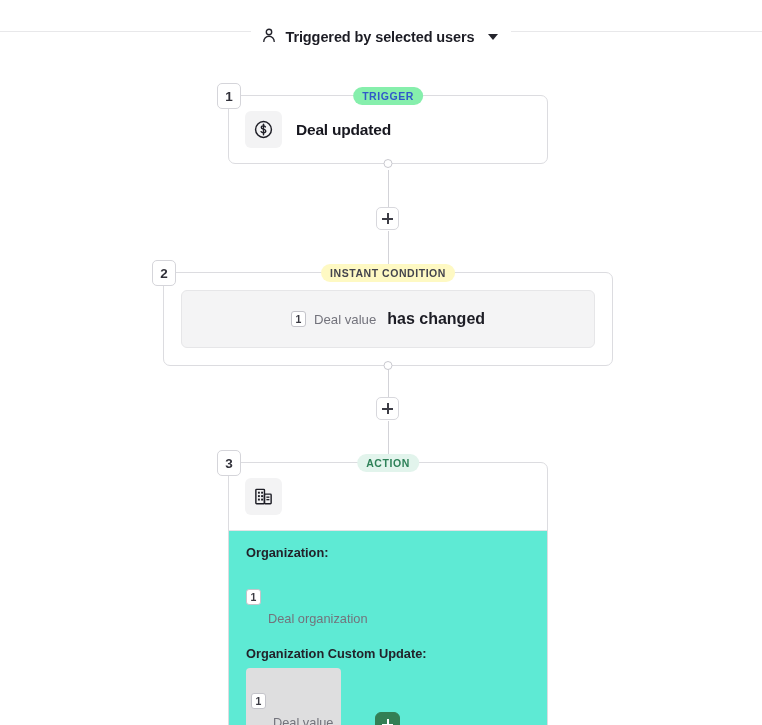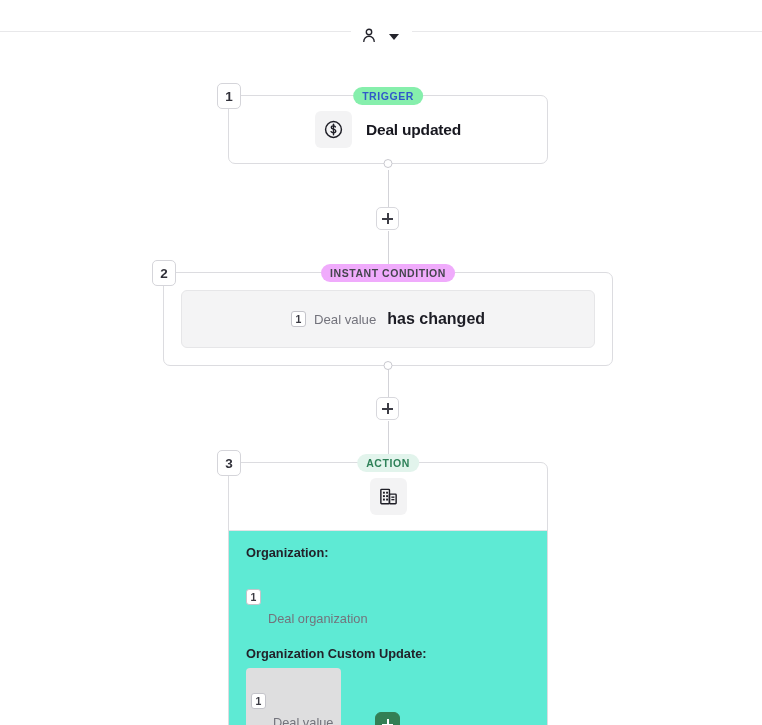--- a/index.html
+++ b/index.html
@@ -107,21 +107,21 @@
     border-radius: 9px;
     display: flex;
     align-items: center;
     font-size: 10.5px;
     font-weight: 700;
     letter-spacing: 0.55px;
     white-space: nowrap;
     z-index: 3;
   }
   .cat-trigger   { background: #86efac; color: #3059c9; }
-  .cat-condition { background: #f0abfc; color: #44444d; }
+  .cat-condition { background: #fef9c3; color: #44444d; }
   .cat-action    { background: #e2f4ec; color: #2e8158; }
 
   
   .node-dot {
     position: absolute;
     bottom: -5px;
     left: 50%;
     transform: translateX(-50%);
     width: 9px; height: 9px;
     border-radius: 50%;
@@ -129,21 +129,20 @@
     border: 1px solid #c9c9cf;
     z-index: 3;
   }
 
   
   .card-head {
     display: flex;
     align-items: center;
     gap: 14px;
     padding: 15px 16px;
-    justify-content: center;
   }
   .icon-tile {
     width: 37px; height: 37px;
     border-radius: 6px;
     background: #f3f3f4;
     display: flex;
     align-items: center;
     justify-content: center;
     flex: none;
   }
@@ -275,20 +274,21 @@
   <div class="top-rule"></div>
 
   <div class="audience-bar">
     <div class="audience-pill">
       <span class="person-ic">
         <svg width="14" height="15" viewBox="0 0 14 15">
           <circle cx="7" cy="4" r="2.7" fill="none" stroke="#23232b" stroke-width="1.4"></circle>
           <path d="M1.8 13.4a5.2 5.2 0 0 1 10.4 0" fill="none" stroke="#23232b" stroke-width="1.4" stroke-linecap="round"></path>
         </svg>
       </span>
+      <span class="audience-label">Triggered by selected users</span>
       <span class="caret"></span>
     </div>
   </div>
 
   <div class="flow">
 
     <div class="conn" style="top:170px; height:37px;"></div>
 
     <div class="conn" style="top:231px; height:41px;"></div>
 

